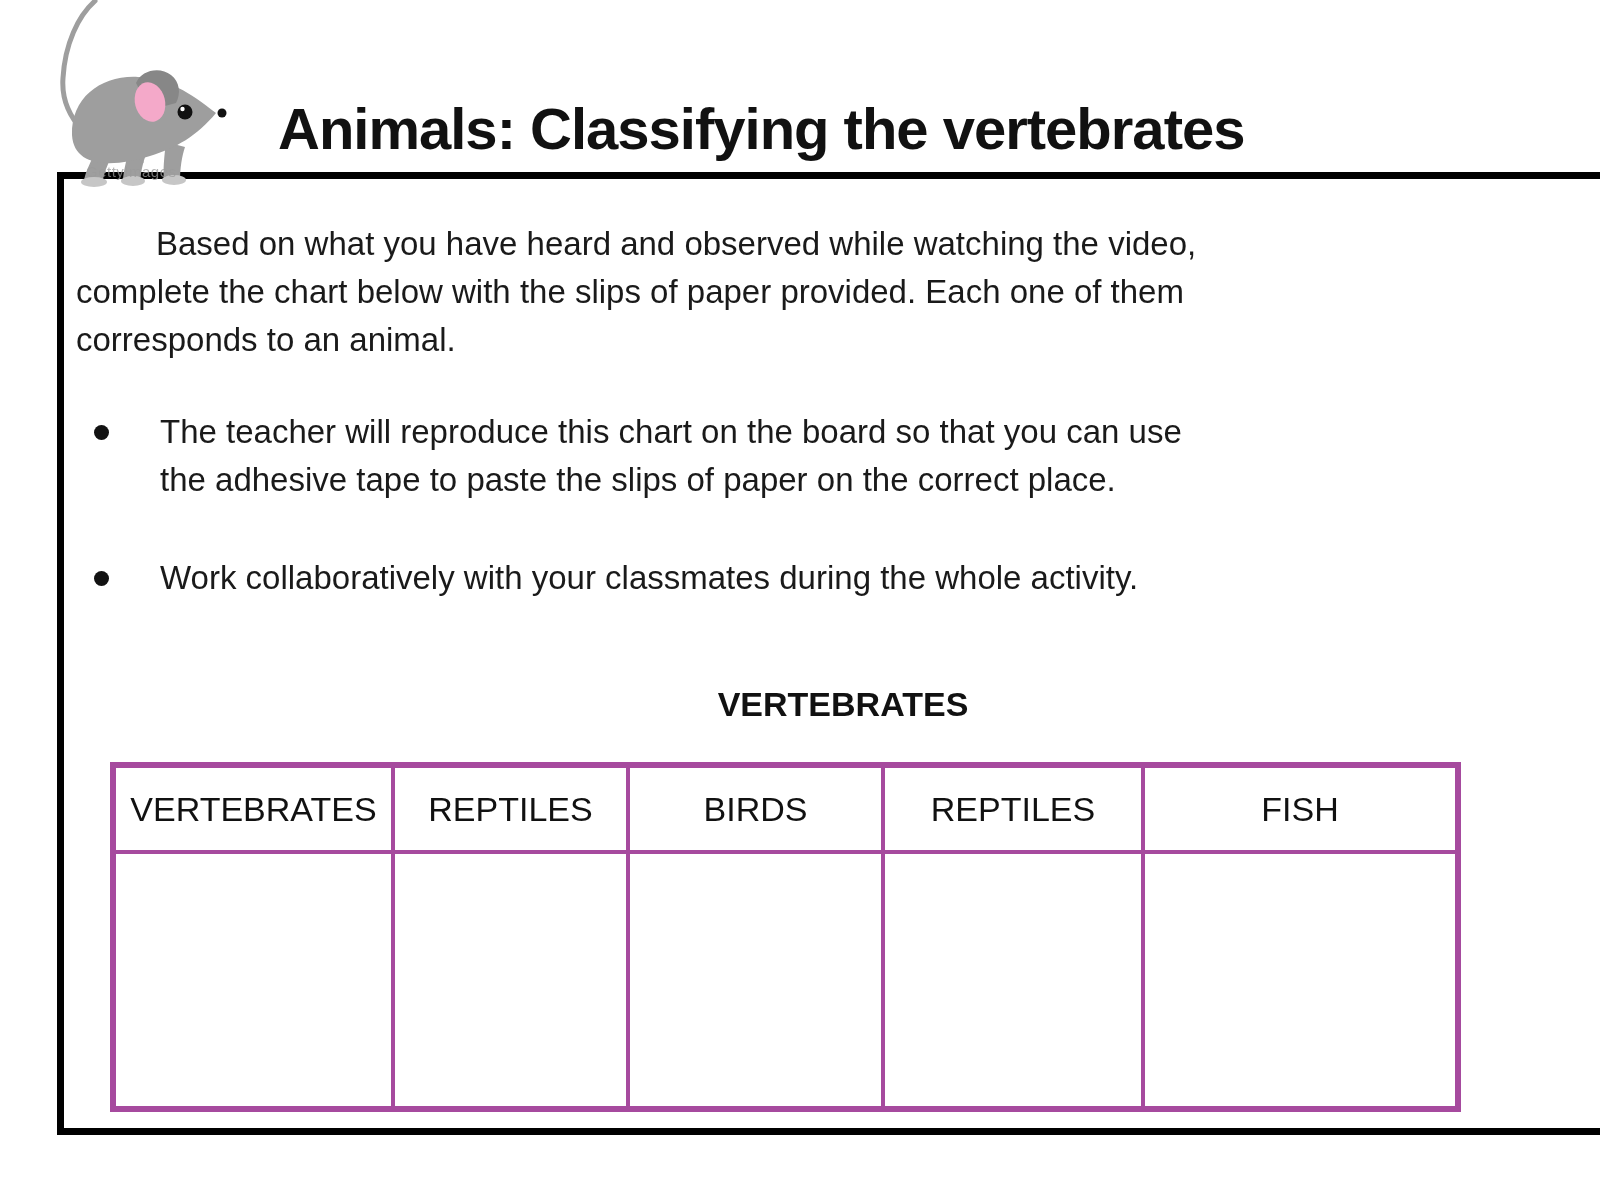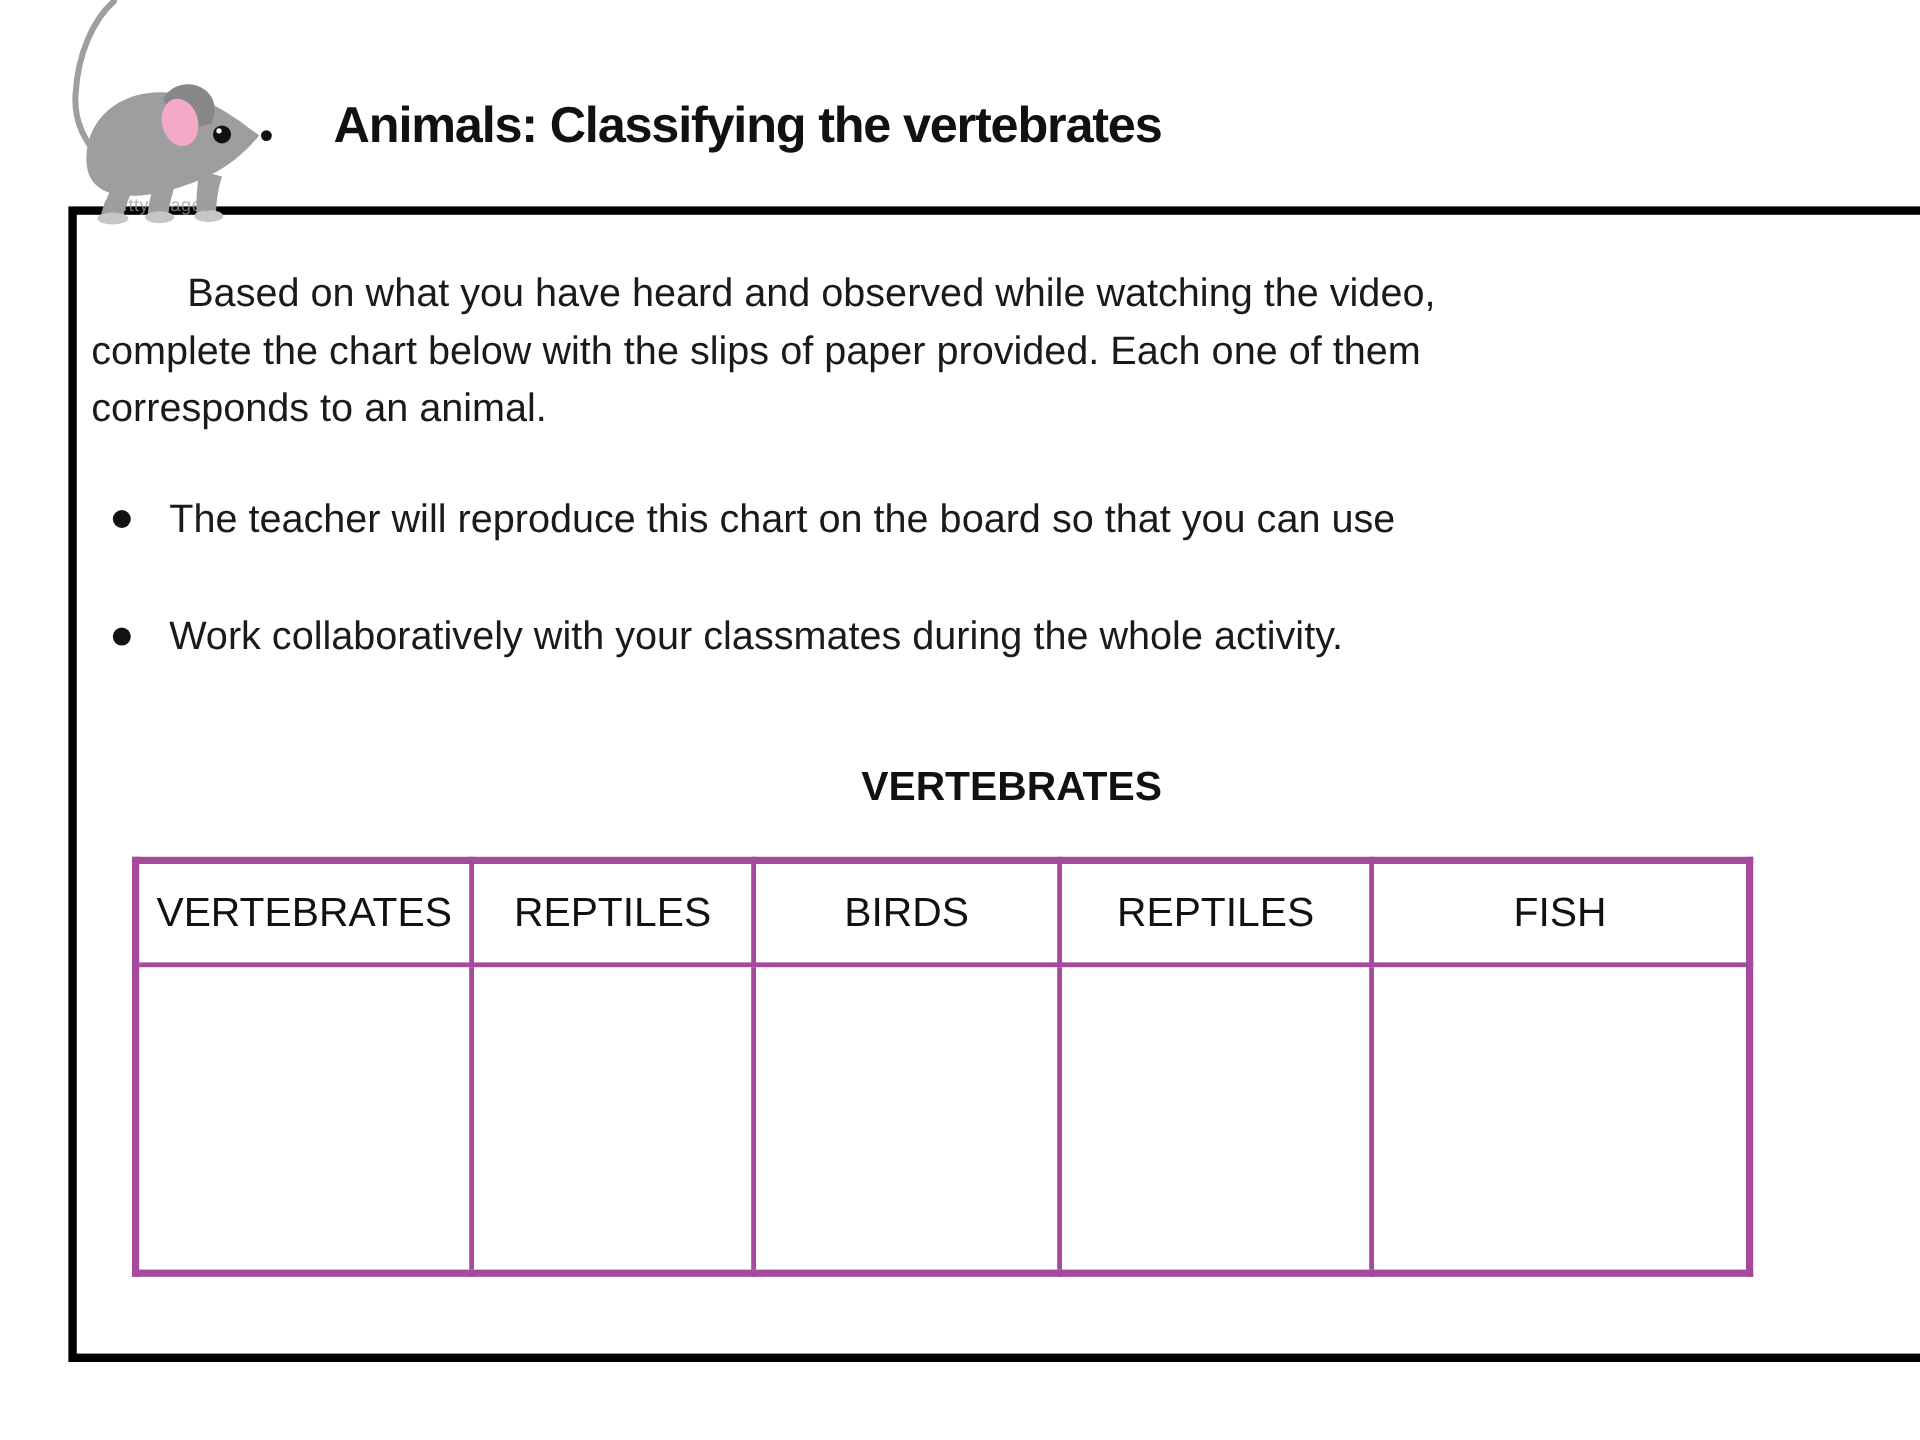--- a/index.html
+++ b/index.html
@@ -37,22 +37,22 @@
     color: var(--watermark, #9b9b9b);
     opacity: 0.75;
     z-index: 4;
     text-align: center;
   }
 
   
   .page-title {
     position: absolute;
     left: 278px;
-    top: 45px;
-    font-size: 42px;
+    top: 59px;
+    font-size: 58px;
     line-height: 62px;
     font-weight: 700;
     letter-spacing: -1px;
     color: var(--title, #111111);
     white-space: nowrap;
   }
 
   
   .frame {
     position: absolute;
@@ -89,21 +89,21 @@
   .bullet-item.first { margin-top: 44px; }
   .bullet-item.second { margin-top: 50px; text-align: center; }
   .bullet-dot {
     flex: none;
     width: 15px;
     height: 15px;
     border-radius: 50%;
     background: #121212;
     margin-top: 17px;
   }
-  .bullet-text { margin-left: 32px; }
+  .bullet-text { margin-left: 51px; }
 
   .chart-title {
     margin-top: 78px;
     text-align: center;
     font-weight: 700;
     font-size: 34px;
     line-height: 48px;
     color: #111;
   }
 
@@ -168,20 +168,21 @@
         <span class="line indent">Based on what you have heard and observed while watching the video,</span>
         <span class="line">complete the chart below with the slips of paper provided. Each one of them</span>
         <span class="line">corresponds to an animal.</span>
       </p>
 
       <ul class="bullet-list">
         <li class="bullet-item first">
           <span class="bullet-dot"></span>
           <span class="bullet-text">
             <span class="line">The teacher will reproduce this chart on the board so that you can use</span>
+            <span class="line">the adhesive tape to paste the slips of paper on the correct place.</span>
           </span>
         </li>
         <li class="bullet-item second">
           <span class="bullet-dot"></span>
           <span class="bullet-text">
             <span class="line">Work collaboratively with your classmates during the whole activity.</span>
           </span>
         </li>
       </ul>
 

